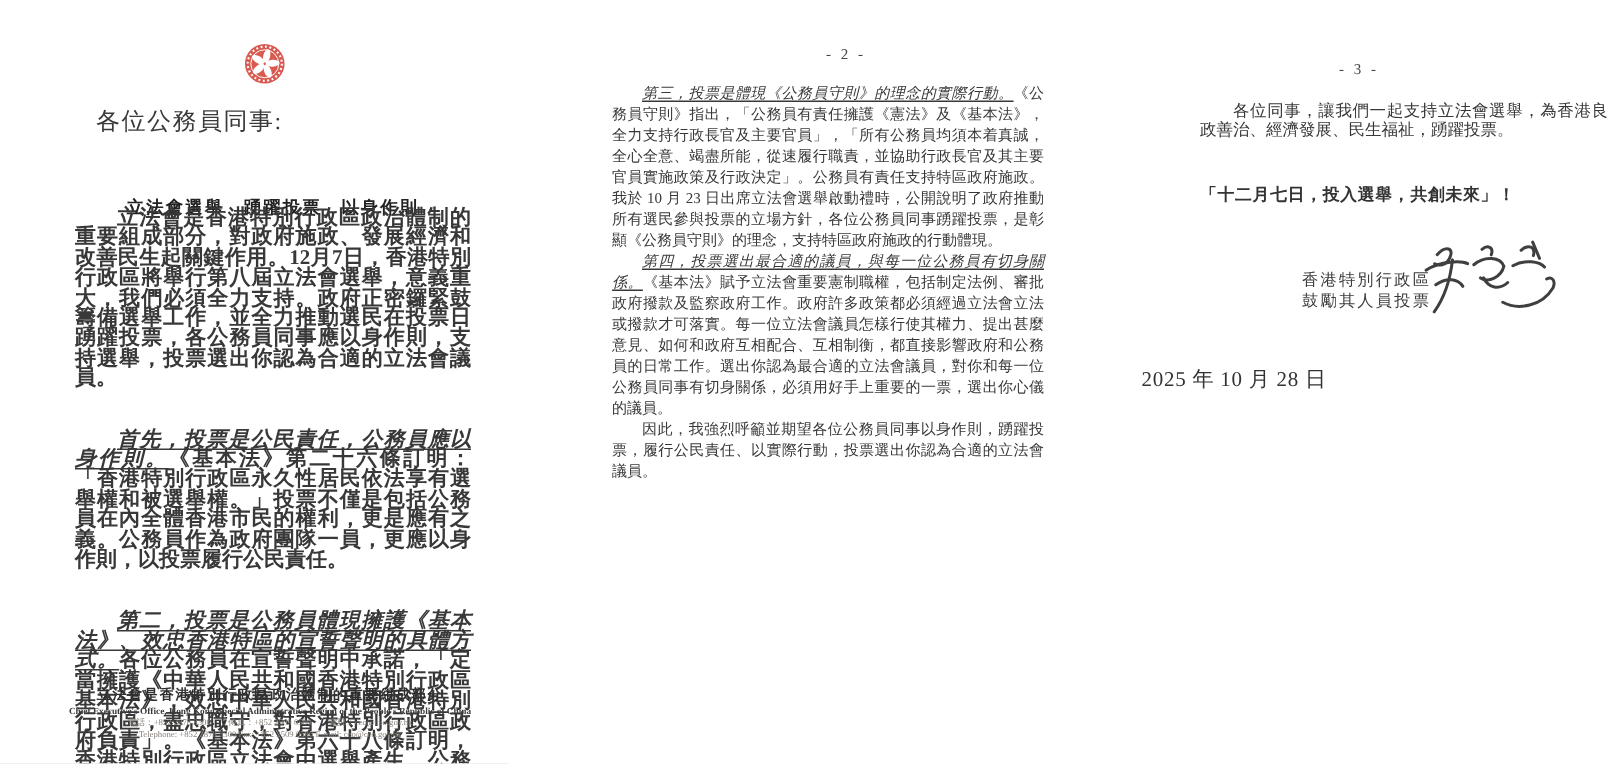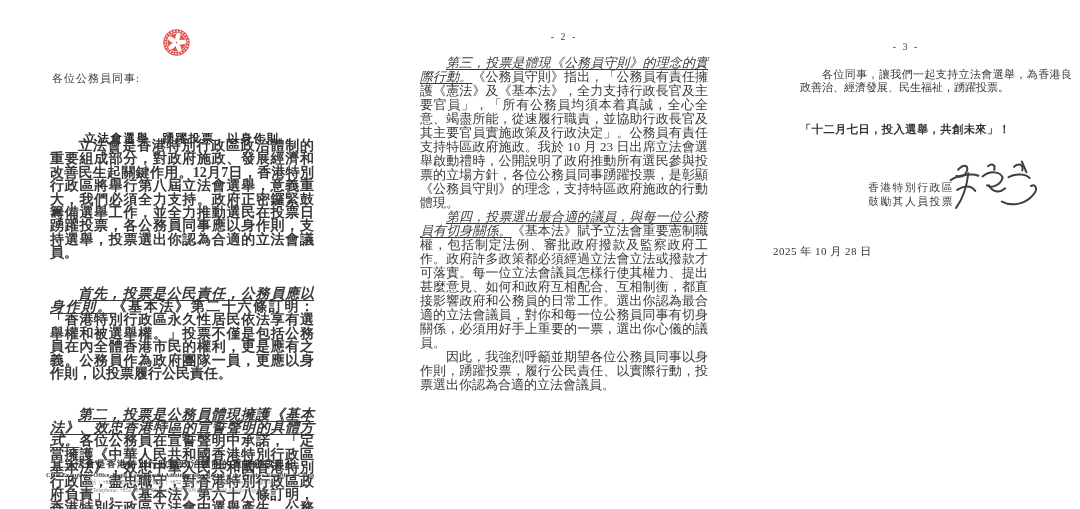--- a/index.html
+++ b/index.html
@@ -7,43 +7,43 @@
     position:relative;width:1080px;height:509px;background:#ffffff;overflow:hidden;
     font-family:"Liberation Serif","DejaVu Serif",serif;color:#333;
   }
   .page{position:absolute;top:0;height:509px;}
   #page1{left:0;width:360px;}
   #page2{left:360px;width:385px;}
   #page3{left:745px;width:335px;}
 
   .emblem{position:absolute;left:160px;top:26px;width:33px;height:33px;}
 
-  .salutation{position:absolute;left:52px;top:71px;font-size:11px;letter-spacing:1px;color:#3a3a3a;}
+  .salutation{position:absolute;left:64px;top:71px;font-size:16px;letter-spacing:1px;color:#3a3a3a;}
   .letter-title{position:absolute;left:50px;top:107px;width:264px;text-align:center;
     font-size:11.5px;font-weight:bold;letter-spacing:1.5px;color:#222;margin-top:24px;}
 
   .bodyblock{position:absolute;text-align:justify;color:#383838;}
   #page1 .bodyblock{left:50px;top:139px;width:264px;font-size:14px;line-height:13.4px;font-weight:bold;}
-  #page2 .bodyblock{left:60px;top:56px;width:288px;font-size:13px;line-height:14px;}
+  #page2 .bodyblock{left:48px;top:56px;width:288px;font-size:10px;line-height:14px;}
   #page3 .bodyblock{left:10px;top:68px;width:272px;font-size:11px;line-height:13.4px;margin-left:45px;}
 
   .para{margin:0;text-indent:2em;}
   #page1 .para + .para{margin-top:27px;}
   #page2 .para + .para{}
   .lead{font-style:italic;text-decoration:underline;text-underline-offset:2px;text-decoration-thickness:1px;}
 
   .page-number{position:absolute;text-align:center;font-size:10px;letter-spacing:2px;color:#444;}
   #page2 .page-number{left:60px;top:31px;width:288px;}
   #page3 .page-number{left:25px;top:41px;width:272px;}
 
   .slogan{position:absolute;left:55px;top:122px;font-size:11.2px;letter-spacing:0.5px;color:#333;font-weight:bold;}
 
   .signoff{position:absolute;left:123px;top:181px;font-size:10.8px;line-height:13.5px;letter-spacing:1.5px;color:#3a3a3a;}
   .signature{position:absolute;left:200px;top:158px;width:95px;height:55px;transform:rotate(-3deg);}
-  .date-line{position:absolute;left:28px;top:244px;font-size:11px;letter-spacing:0.5px;color:#333;}
+  .date-line{position:absolute;left:16px;top:244px;font-size:14px;letter-spacing:0.5px;color:#333;}
 
   .office-footer{position:absolute;left:0;top:459px;width:360px;text-align:center;}
   .office-zh{font-size:9.3px;font-weight:bold;letter-spacing:1.2px;color:#2f2f2f;line-height:11px;}
   .office-en{font-size:6.2px;font-weight:bold;color:#3a3a3a;line-height:9px;}
   .contact{font-size:5.8px;color:#857f78;line-height:7.5px;}
 </style>
 </head>
 <body>
 
 <div id="canvas">

